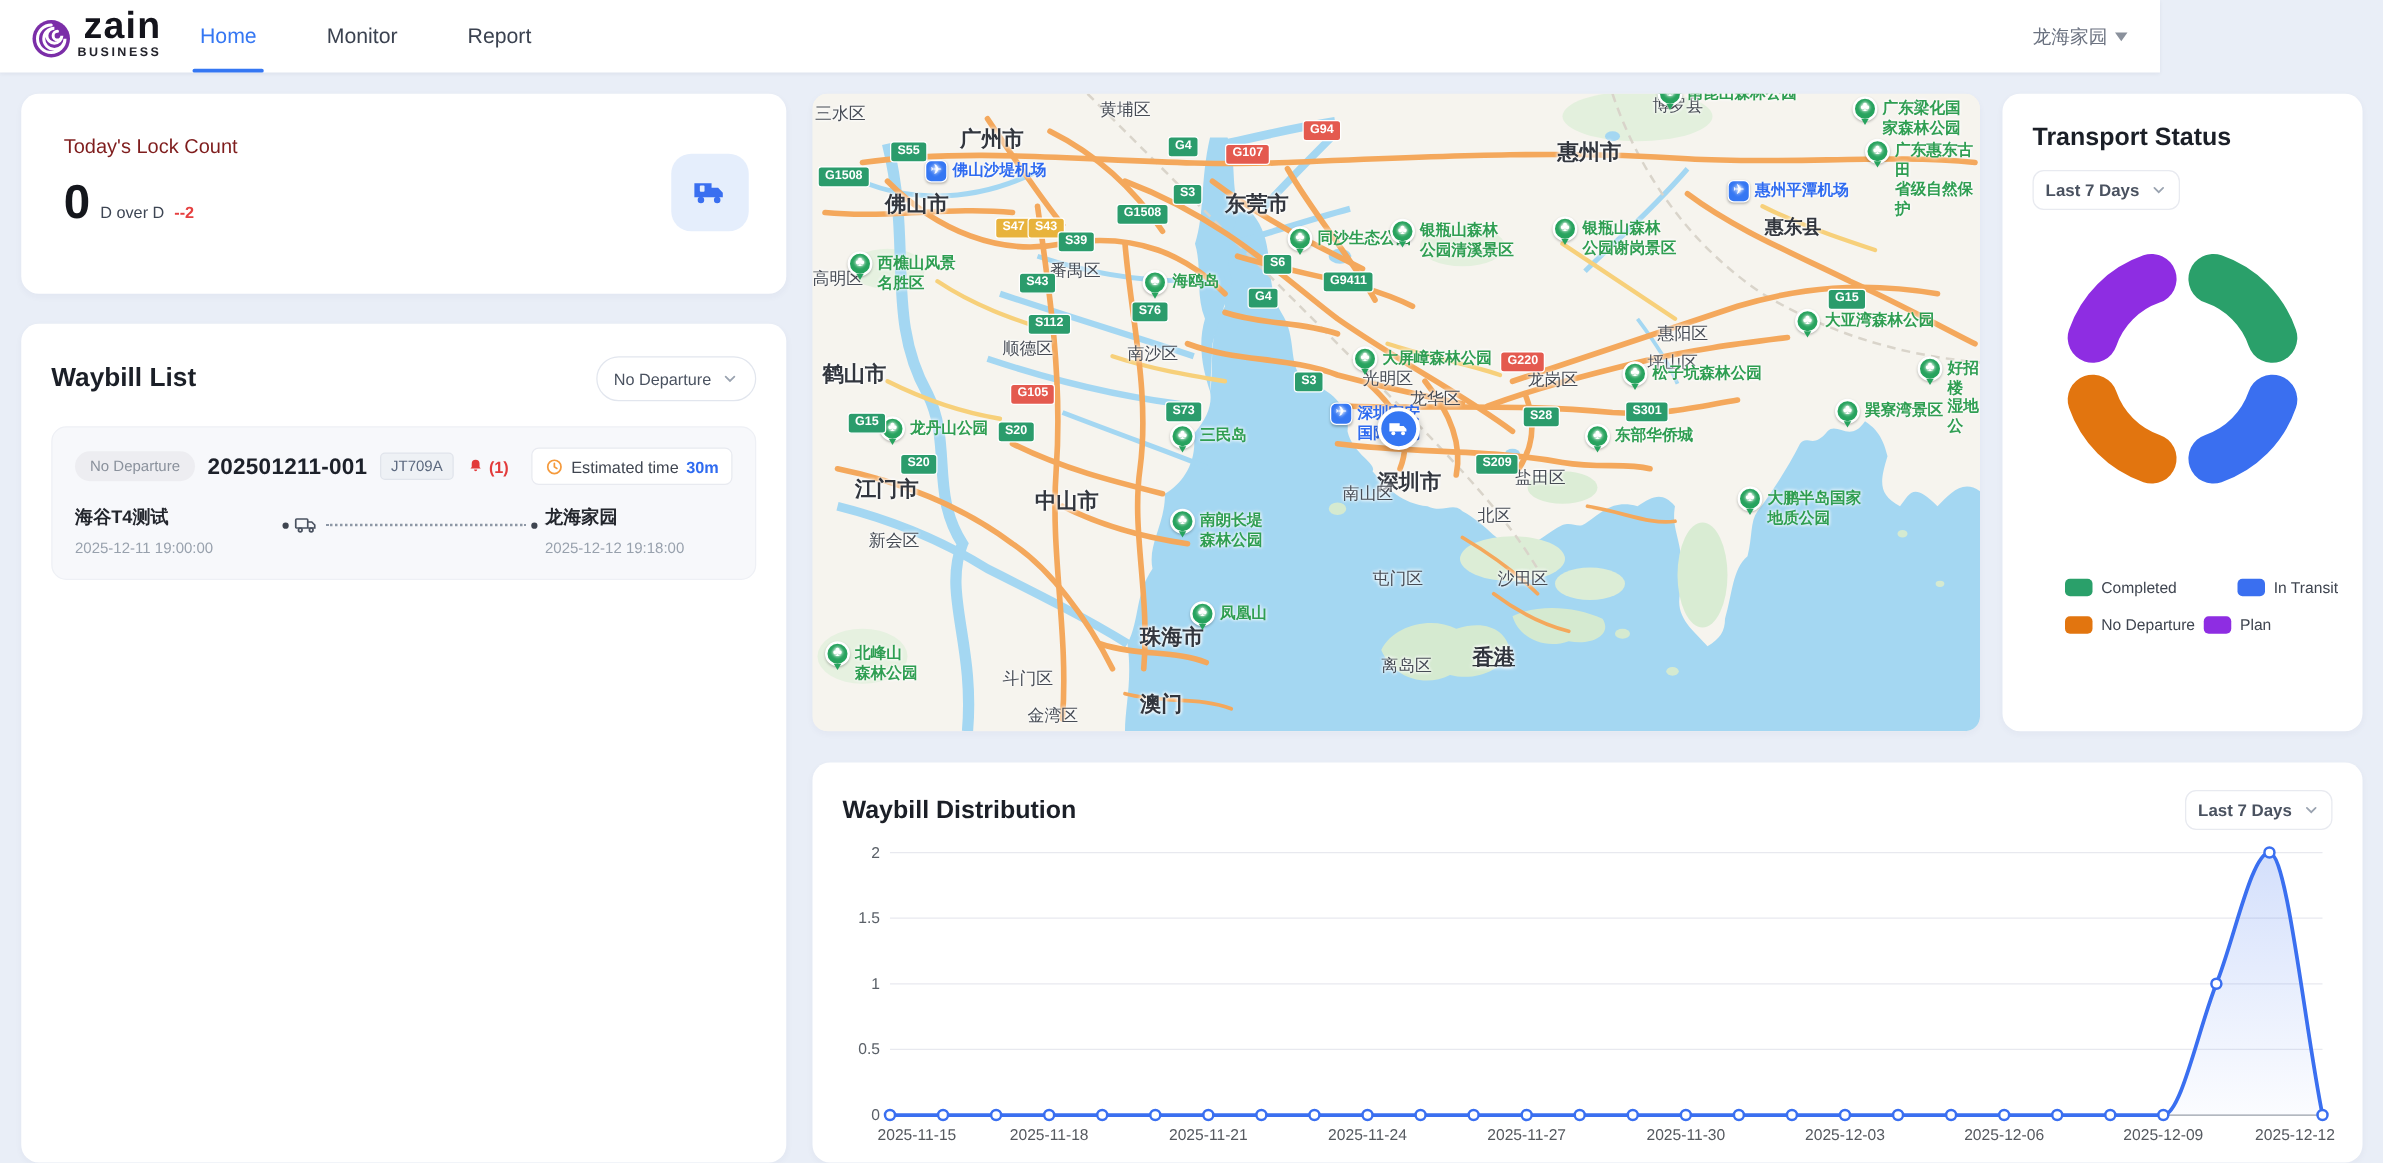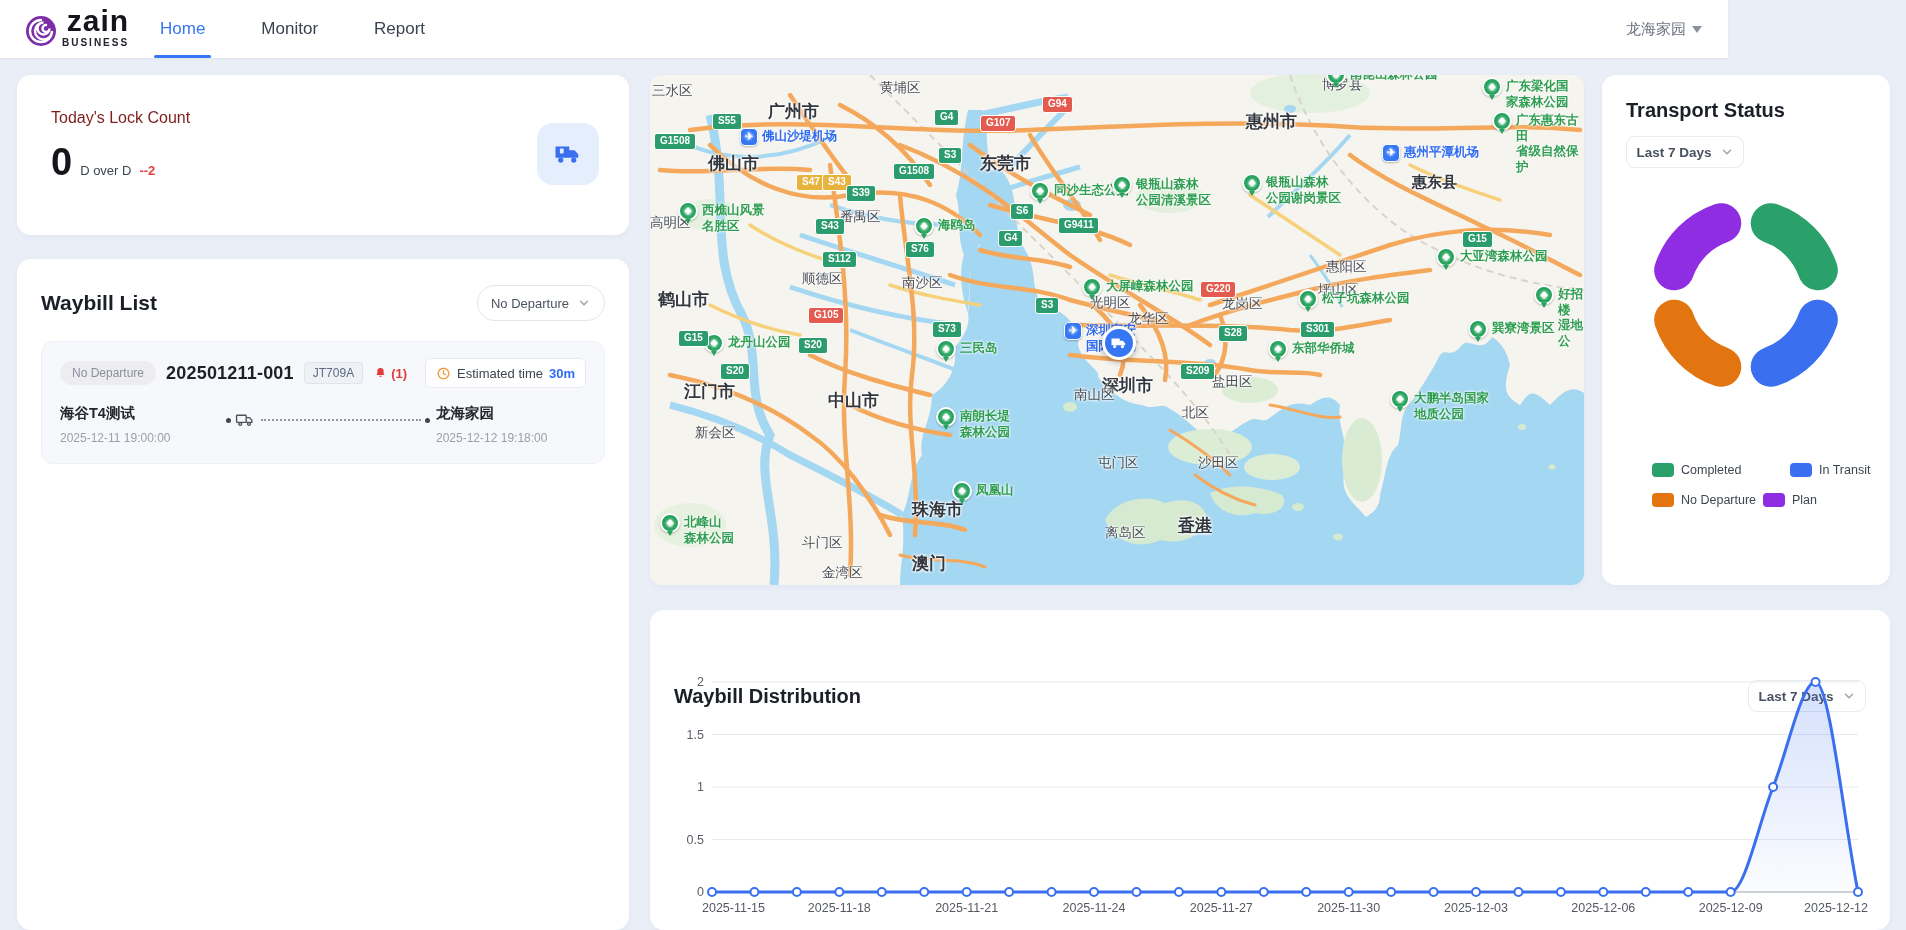--- a/index.html
+++ b/index.html
@@ -106,21 +106,21 @@
   #transport { left:1602px; top:75px; width:288px; height:510px; padding:24px; }
   #ts-title { font-size:20px; font-weight:800; color:#1b1f27; }
   .range-pill { margin-top:14px; width:118px; height:32px; border:1px solid #e8eaf0; border-radius:9px; background:#fff;
     display:flex; align-items:center; justify-content:center; gap:8px; font-size:13.5px; font-weight:700; color:#4a5260; cursor:pointer; }
   #donut { position:absolute; left:0; top:108px; }
   .lg-item { position:absolute; display:flex; align-items:center; gap:7px; font-size:12.5px; color:#3f4550; }
   .sw { width:22px; height:14px; border-radius:4px; }
 
   
   #dist { left:650px; top:610px; width:1240px; height:320px; padding:22px 24px; }
-  #dist-head { display:flex; align-items:center;margin-top:48px; }
+  #dist-head { display:flex; align-items:center; }
   #dist-title { font-size:20px; font-weight:800; color:#1b1f27; }
   #dist-range { margin-left:auto; margin-top:0; }
   #line-chart { position:absolute; left:16px; top:58px; }
 
   svg.icon { display:block; }
 </style>
 </head>
 <body>
 
 <div id="topbar">

